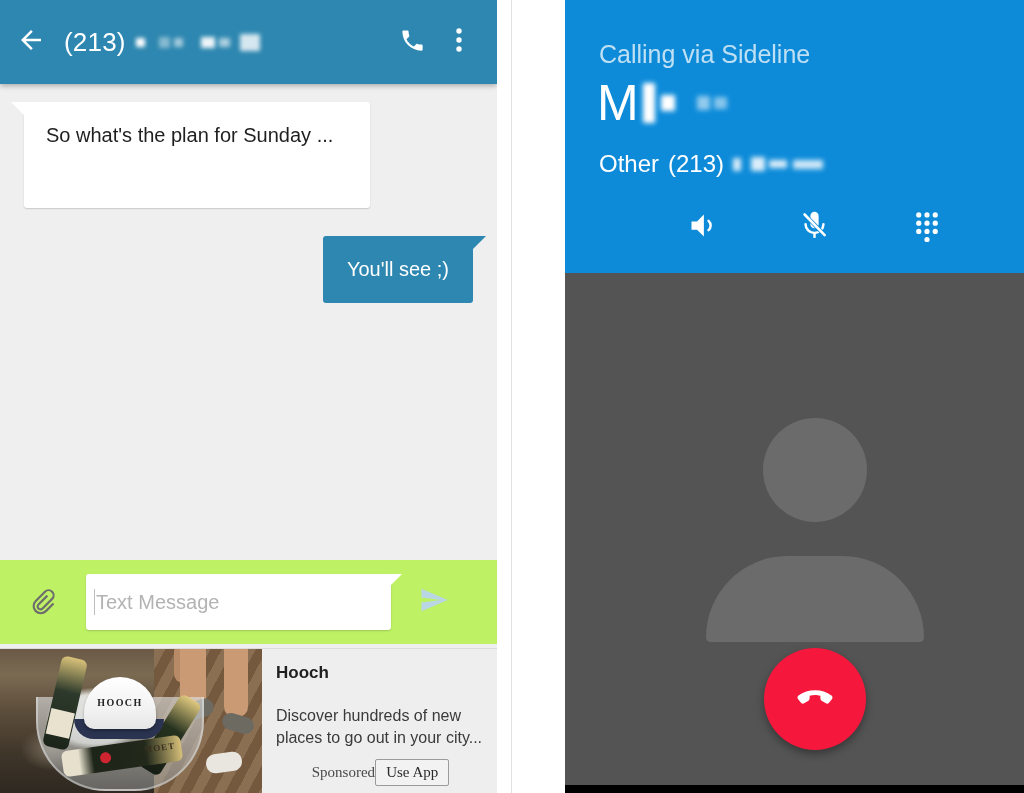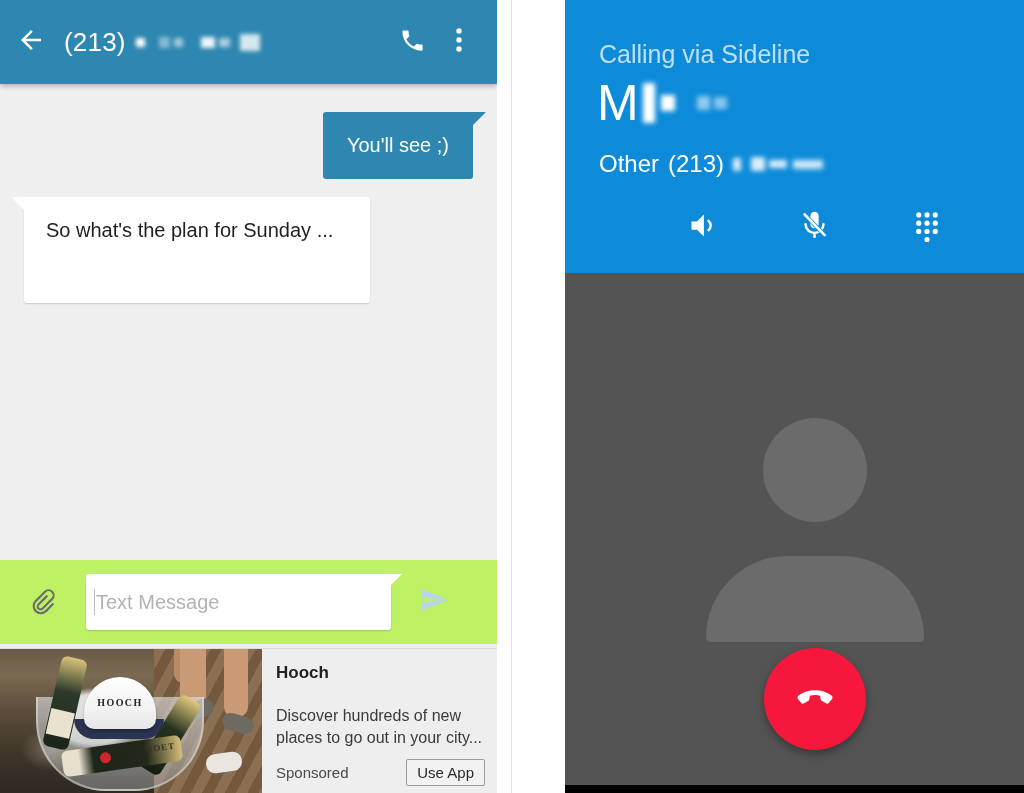--- a/index.html
+++ b/index.html
@@ -124,21 +124,21 @@
     box-shadow:0 2px 3px rgba(0,0,0,.3);
   }
   .ad-img .brim{position:absolute;left:74px;top:70px;width:90px;height:20px;border-radius:0 0 22px 22px;background:#2a3350;}
   .ad-img .cap-text{
     position:absolute;left:84px;top:48px;width:72px;text-align:center;color:#242424;
     font-size:10px;font-weight:bold;letter-spacing:1.4px;font-family:"Liberation Serif",serif;
   }
   .ad-body{flex:1;position:relative;padding:10px 14px 0 14px;}
   .ad-title{font-size:17px;font-weight:bold;color:#202020;margin-top:4px;}
   .ad-desc{font-size:16px;line-height:22px;color:#3a3a3a;margin-top:22px;}
-  .ad-footer{position:absolute;left:14px;right:12px;bottom:8px;display:flex;align-items:center;justify-content:space-between;}
+  .ad-footer{position:absolute;left:14px;right:12px;bottom:8px;display:flex;align-items:center;justify-content:center;font-family:Liberation Serif, serif;}
   .ad-sponsored{font-size:15px;color:#4a4a4a;}
   .use-app{
     font-size:15px;color:#2b2b2b;border:1px solid #9b9b9b;border-radius:2px;
     padding:4px 10px;background:#f2f2f2;cursor:pointer;
   }
 
   
   .gap{position:absolute;left:497px;top:0;width:28px;height:793px;background:#ffffff;}
   .gap .seam{position:absolute;left:14px;top:0;width:1px;height:793px;background:#e2e2e2;}
 
@@ -218,29 +218,29 @@
               <circle cx="3" cy="13" r="2.7" fill="#ffffff"></circle>
               <circle cx="3" cy="22" r="2.7" fill="#ffffff"></circle>
             </svg>
           </span>
         </div>
       </div>
     </div>
 
     <div class="chat-area">
 
+      <div class="bubble-row in">
+        <div class="bubble in">
+          <span>So what's the plan for Sunday ...</span>
+        </div>
+      </div>
+
       <div class="bubble-row out">
         <div class="bubble out">
           <span>You'll see ;)</span>
-        </div>
-      </div>
-
-      <div class="bubble-row in">
-        <div class="bubble in">
-          <span>So what's the plan for Sunday ...</span>
         </div>
       </div>
     </div>
 
     <div class="composer">
       <div class="attach-btn">
         <span>
           <svg width="30" height="30" viewBox="0 0 24 24">
             <path fill="none" stroke="#6d6d6d" stroke-width="1.7" d="M15.5 8.5 8.7 15.3a2.3 2.3 0 1 0 3.2 3.2l7.4-7.4a4 4 0 0 0-5.7-5.7l-7.4 7.4a5.7 5.7 0 0 0 8.1 8.1l6.1-6.1"></path>
           </svg>

